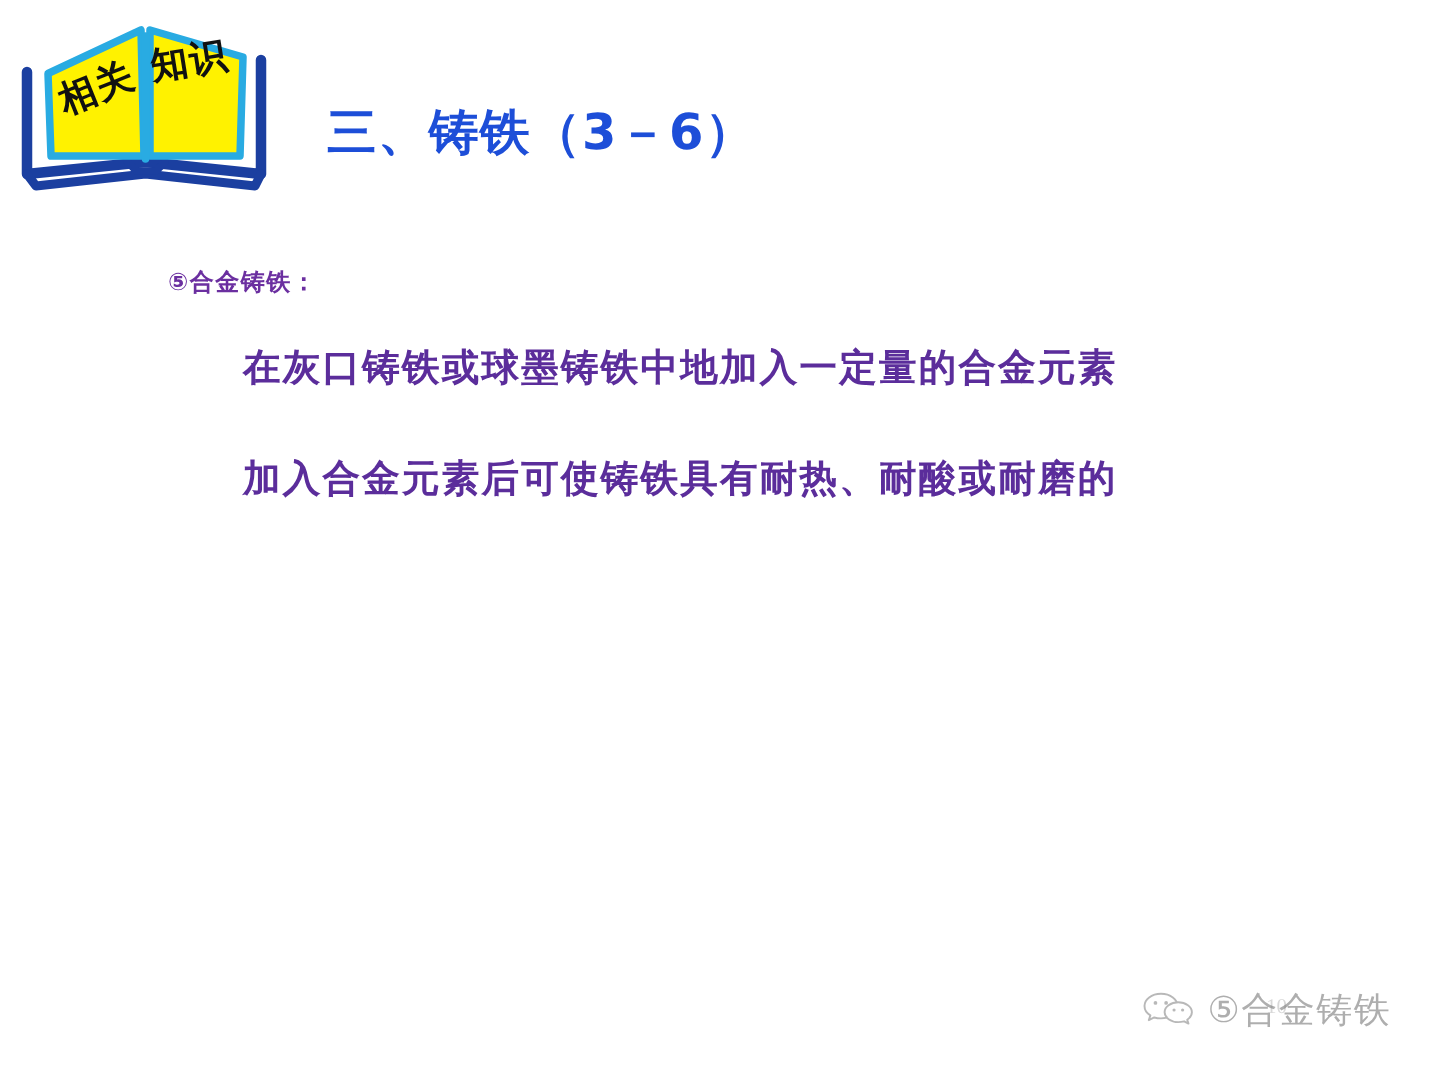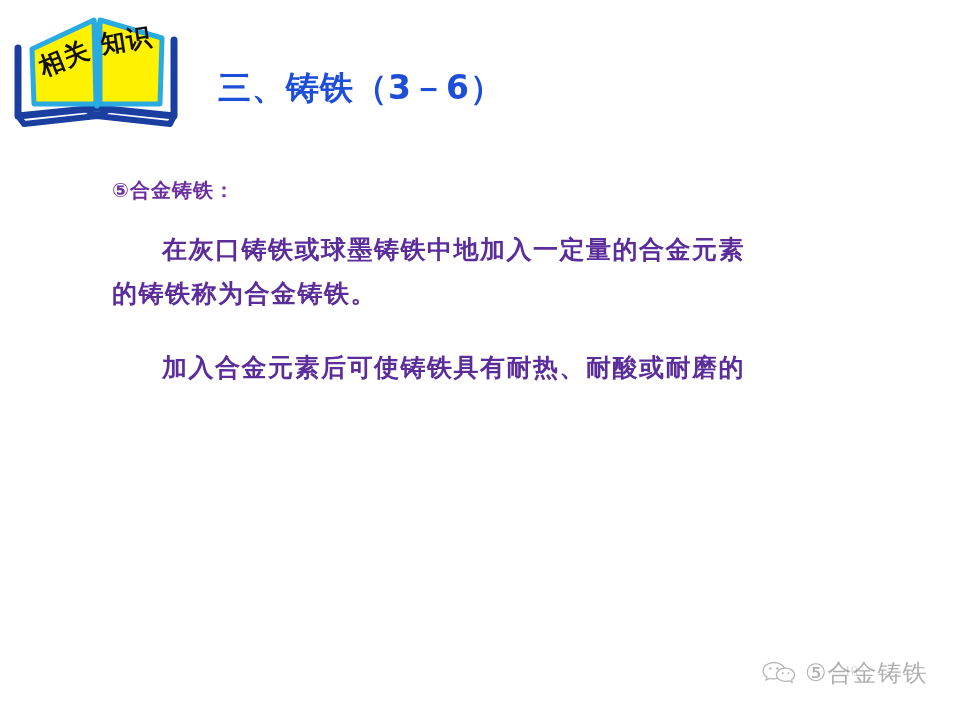--- a/index.html
+++ b/index.html
@@ -65,21 +65,21 @@
 
   
   #content {
     position: absolute;
     left: 112px;
     top: 178px;
     width: 790px;
     color: #6b2fa0;
   }
   .heading-line {
-    font-size: 20px;
+    font-size: 16px;
     font-weight: 700;
     color: #6b2fa0;
     letter-spacing: 1px;
     line-height: 1.2;
     white-space: nowrap;
   }
   .para {
     margin-top: 22px;
     font-size: 25px;
     font-weight: 700;
@@ -142,21 +142,20 @@
   </div>
 
   <div id="slide-title">三、铸铁（3－6）</div>
 
   <div id="content">
 
     <div class="heading-line">⑤合金铸铁：</div>
 
     <div class="para" id="para-1">
       <span class="line indent">在灰口铸铁或球墨铸铁中地加入一定量的合金元素</span>
-      <span class="line">的铸铁称为合金铸铁。</span>
     </div>
 
     <div class="para" id="para-2">
       <span class="line indent">加入合金元素后可使铸铁具有耐热、耐酸或耐磨的</span>
     </div>
 
   </div>
 
   <div id="page-number">10</div>
 

